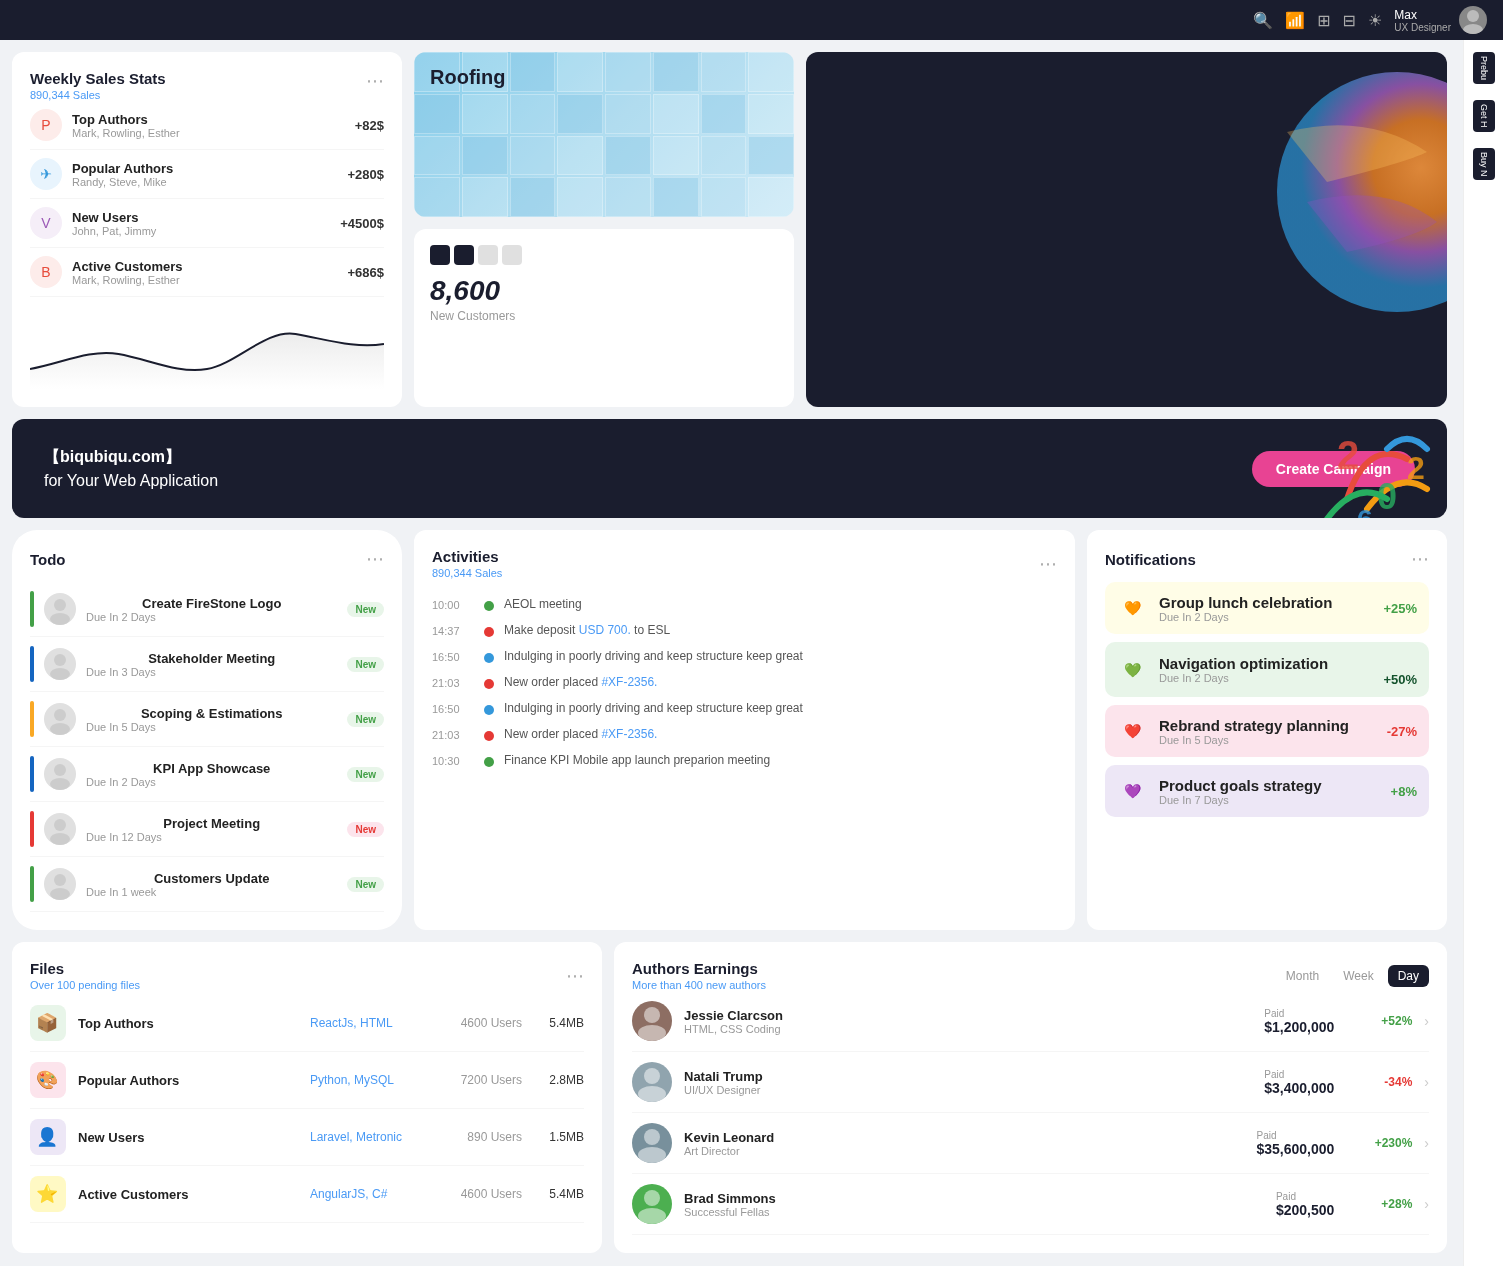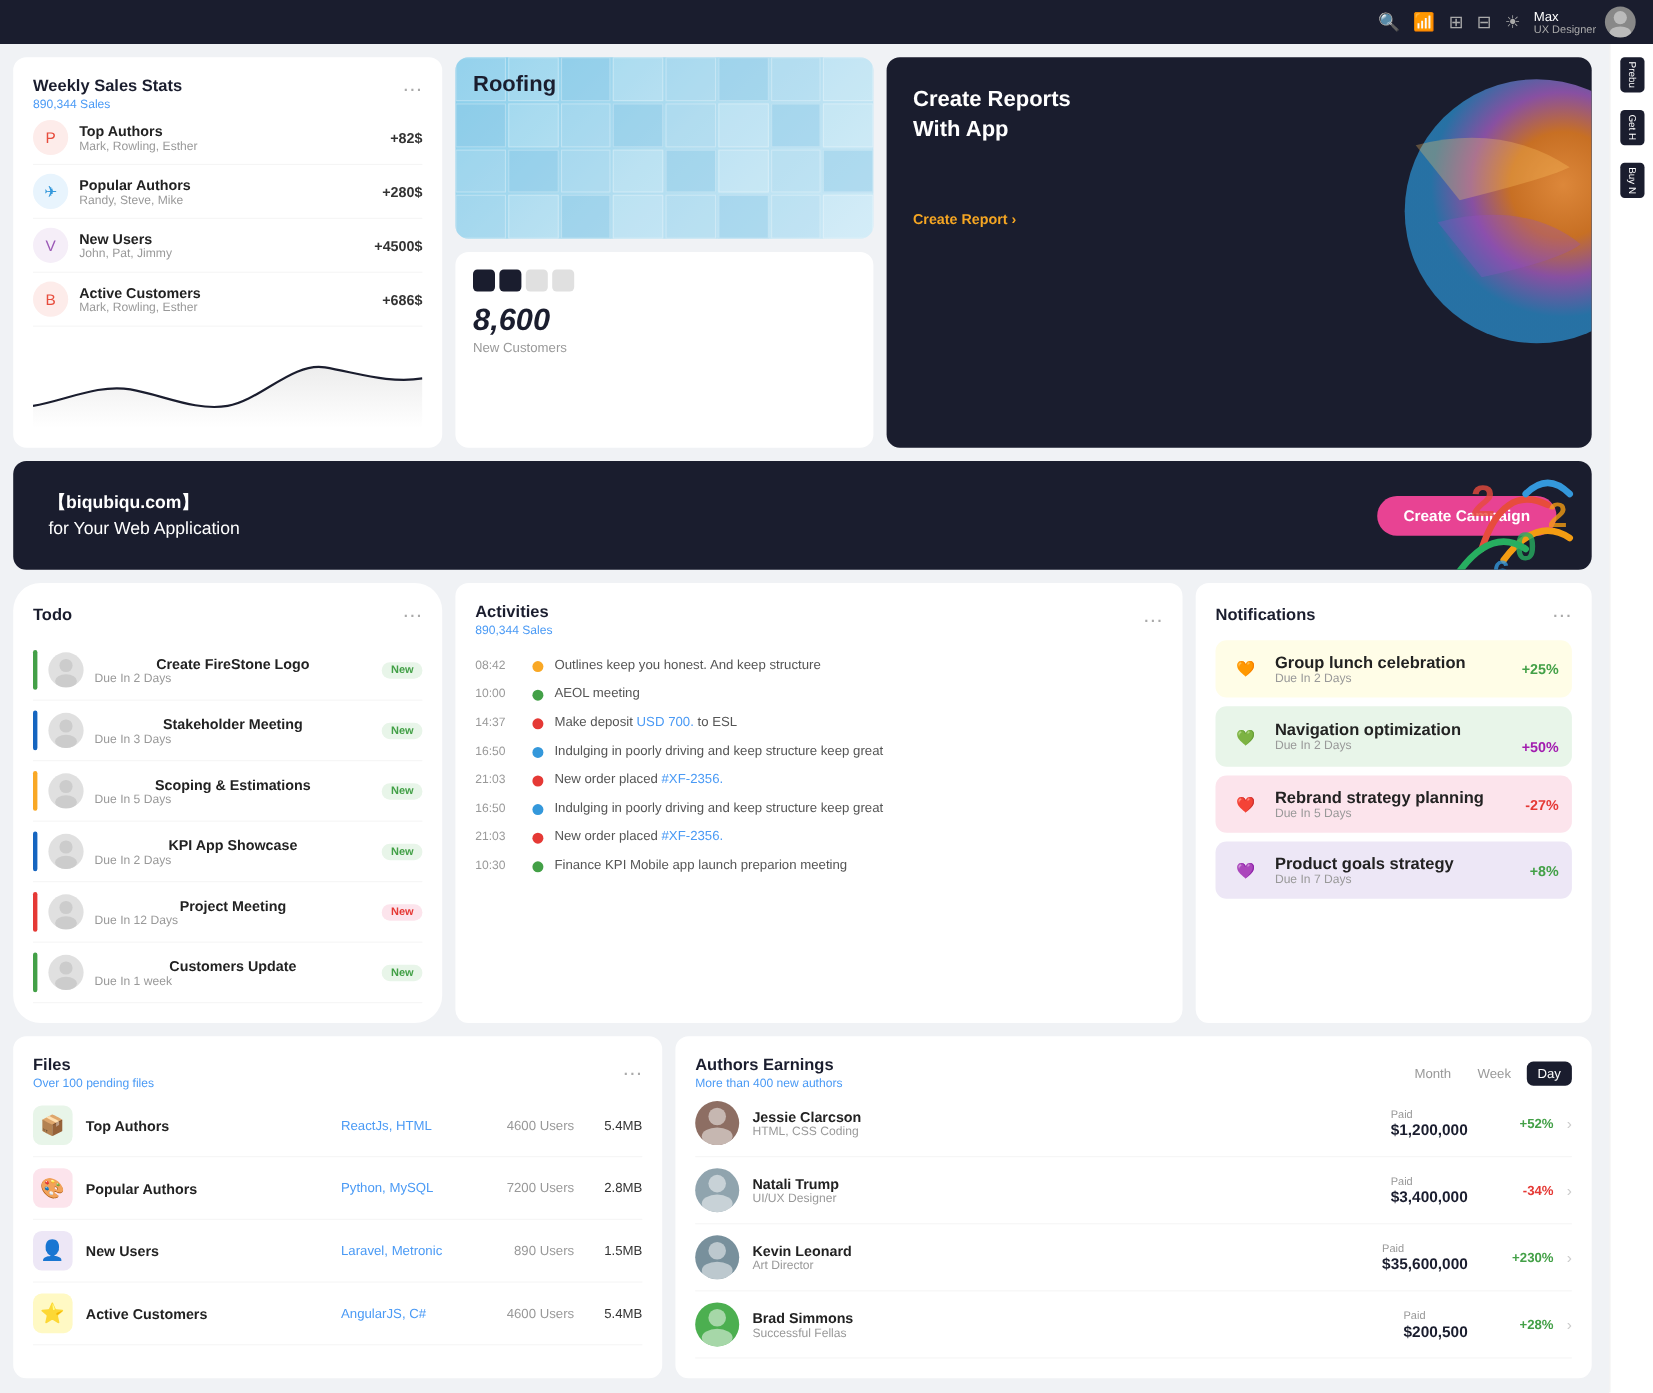--- a/index.html
+++ b/index.html
@@ -265,24 +265,20 @@
           <div class="cust-icon-box"></div>
           <div class="cust-icon-box light"></div>
           <div class="cust-icon-box light"></div>
         </div>
         <div class="big-num">8,600</div>
         <div class="big-label">New Customers</div>
       </div>
     </div>
 
     <div class="create-reports-card" style="flex:1;min-height:220px;">
-      <div class="create-reports-text">
-        <h2>Create Reports<br>With App</h2>
-        <a class="create-report-link">Create Report ›</a>
-      </div>
 
       <div style="position:absolute;right:0;top:0;width:220px;height:100%;overflow:hidden;z-index:1;">
         <svg width="220" height="280" viewBox="0 0 220 280">
           <defs>
             <radialGradient id="planetGrad" cx="60%" cy="40%">
               <stop offset="0%" stop-color="#ff9a3c"></stop>
               <stop offset="40%" stop-color="#e67e22"></stop>
               <stop offset="70%" stop-color="#9b59b6"></stop>
               <stop offset="100%" stop-color="#2980b9"></stop>
             </radialGradient>
@@ -415,25 +411,20 @@
     <div class="card activities-card">
       <div style="display:flex;justify-content:space-between;align-items:center;margin-bottom:12px;">
         <div>
           <div class="card-title">Activities</div>
           <div class="card-subtitle">890,344 Sales</div>
         </div>
         <span class="dots-menu">⋯</span>
       </div>
       <div id="activity-items">
           <div class="activity-item">
-    <div class="act-time">08:42</div>
-    <div class="act-dot" style="background:#f9a825;"></div>
-    <div class="act-text">Outlines keep you honest. And keep structure</div>
-  </div>
-          <div class="activity-item">
     <div class="act-time">10:00</div>
     <div class="act-dot" style="background:#43a047;"></div>
     <div class="act-text">AEOL meeting</div>
   </div>
           <div class="activity-item">
     <div class="act-time">14:37</div>
     <div class="act-dot" style="background:#e53935;"></div>
     <div class="act-text">Make deposit <span class="act-link">USD 700.</span> to ESL</div>
   </div>
           <div class="activity-item">
@@ -477,21 +468,21 @@
       <div class="notif-sub">Due In 2 Days</div>
     </div>
     <div class="notif-val" style="color:#43a047;">+25%</div>
   </div>
           <div class="notif-item" style="background: rgb(232, 245, 233);">
     <div class="notif-icon">💚</div>
     <div class="notif-info">
       <div class="notif-title">Navigation optimization</div>
       <div class="notif-sub">Due In 2 Days</div>
     </div>
-    <div class="notif-val" style="color:#a21caf;margin-top:20px;">+50%</div>
+    <div class="notif-val" style="color:#14532d;margin-top:20px;">+50%</div>
   </div>
           <div class="notif-item" style="background: rgb(252, 228, 236);">
     <div class="notif-icon">❤️</div>
     <div class="notif-info">
       <div class="notif-title">Rebrand strategy planning</div>
       <div class="notif-sub">Due In 5 Days</div>
     </div>
     <div class="notif-val" style="color:#e53935;">-27%</div>
   </div>
           <div class="notif-item" style="background: rgb(237, 231, 246);">

